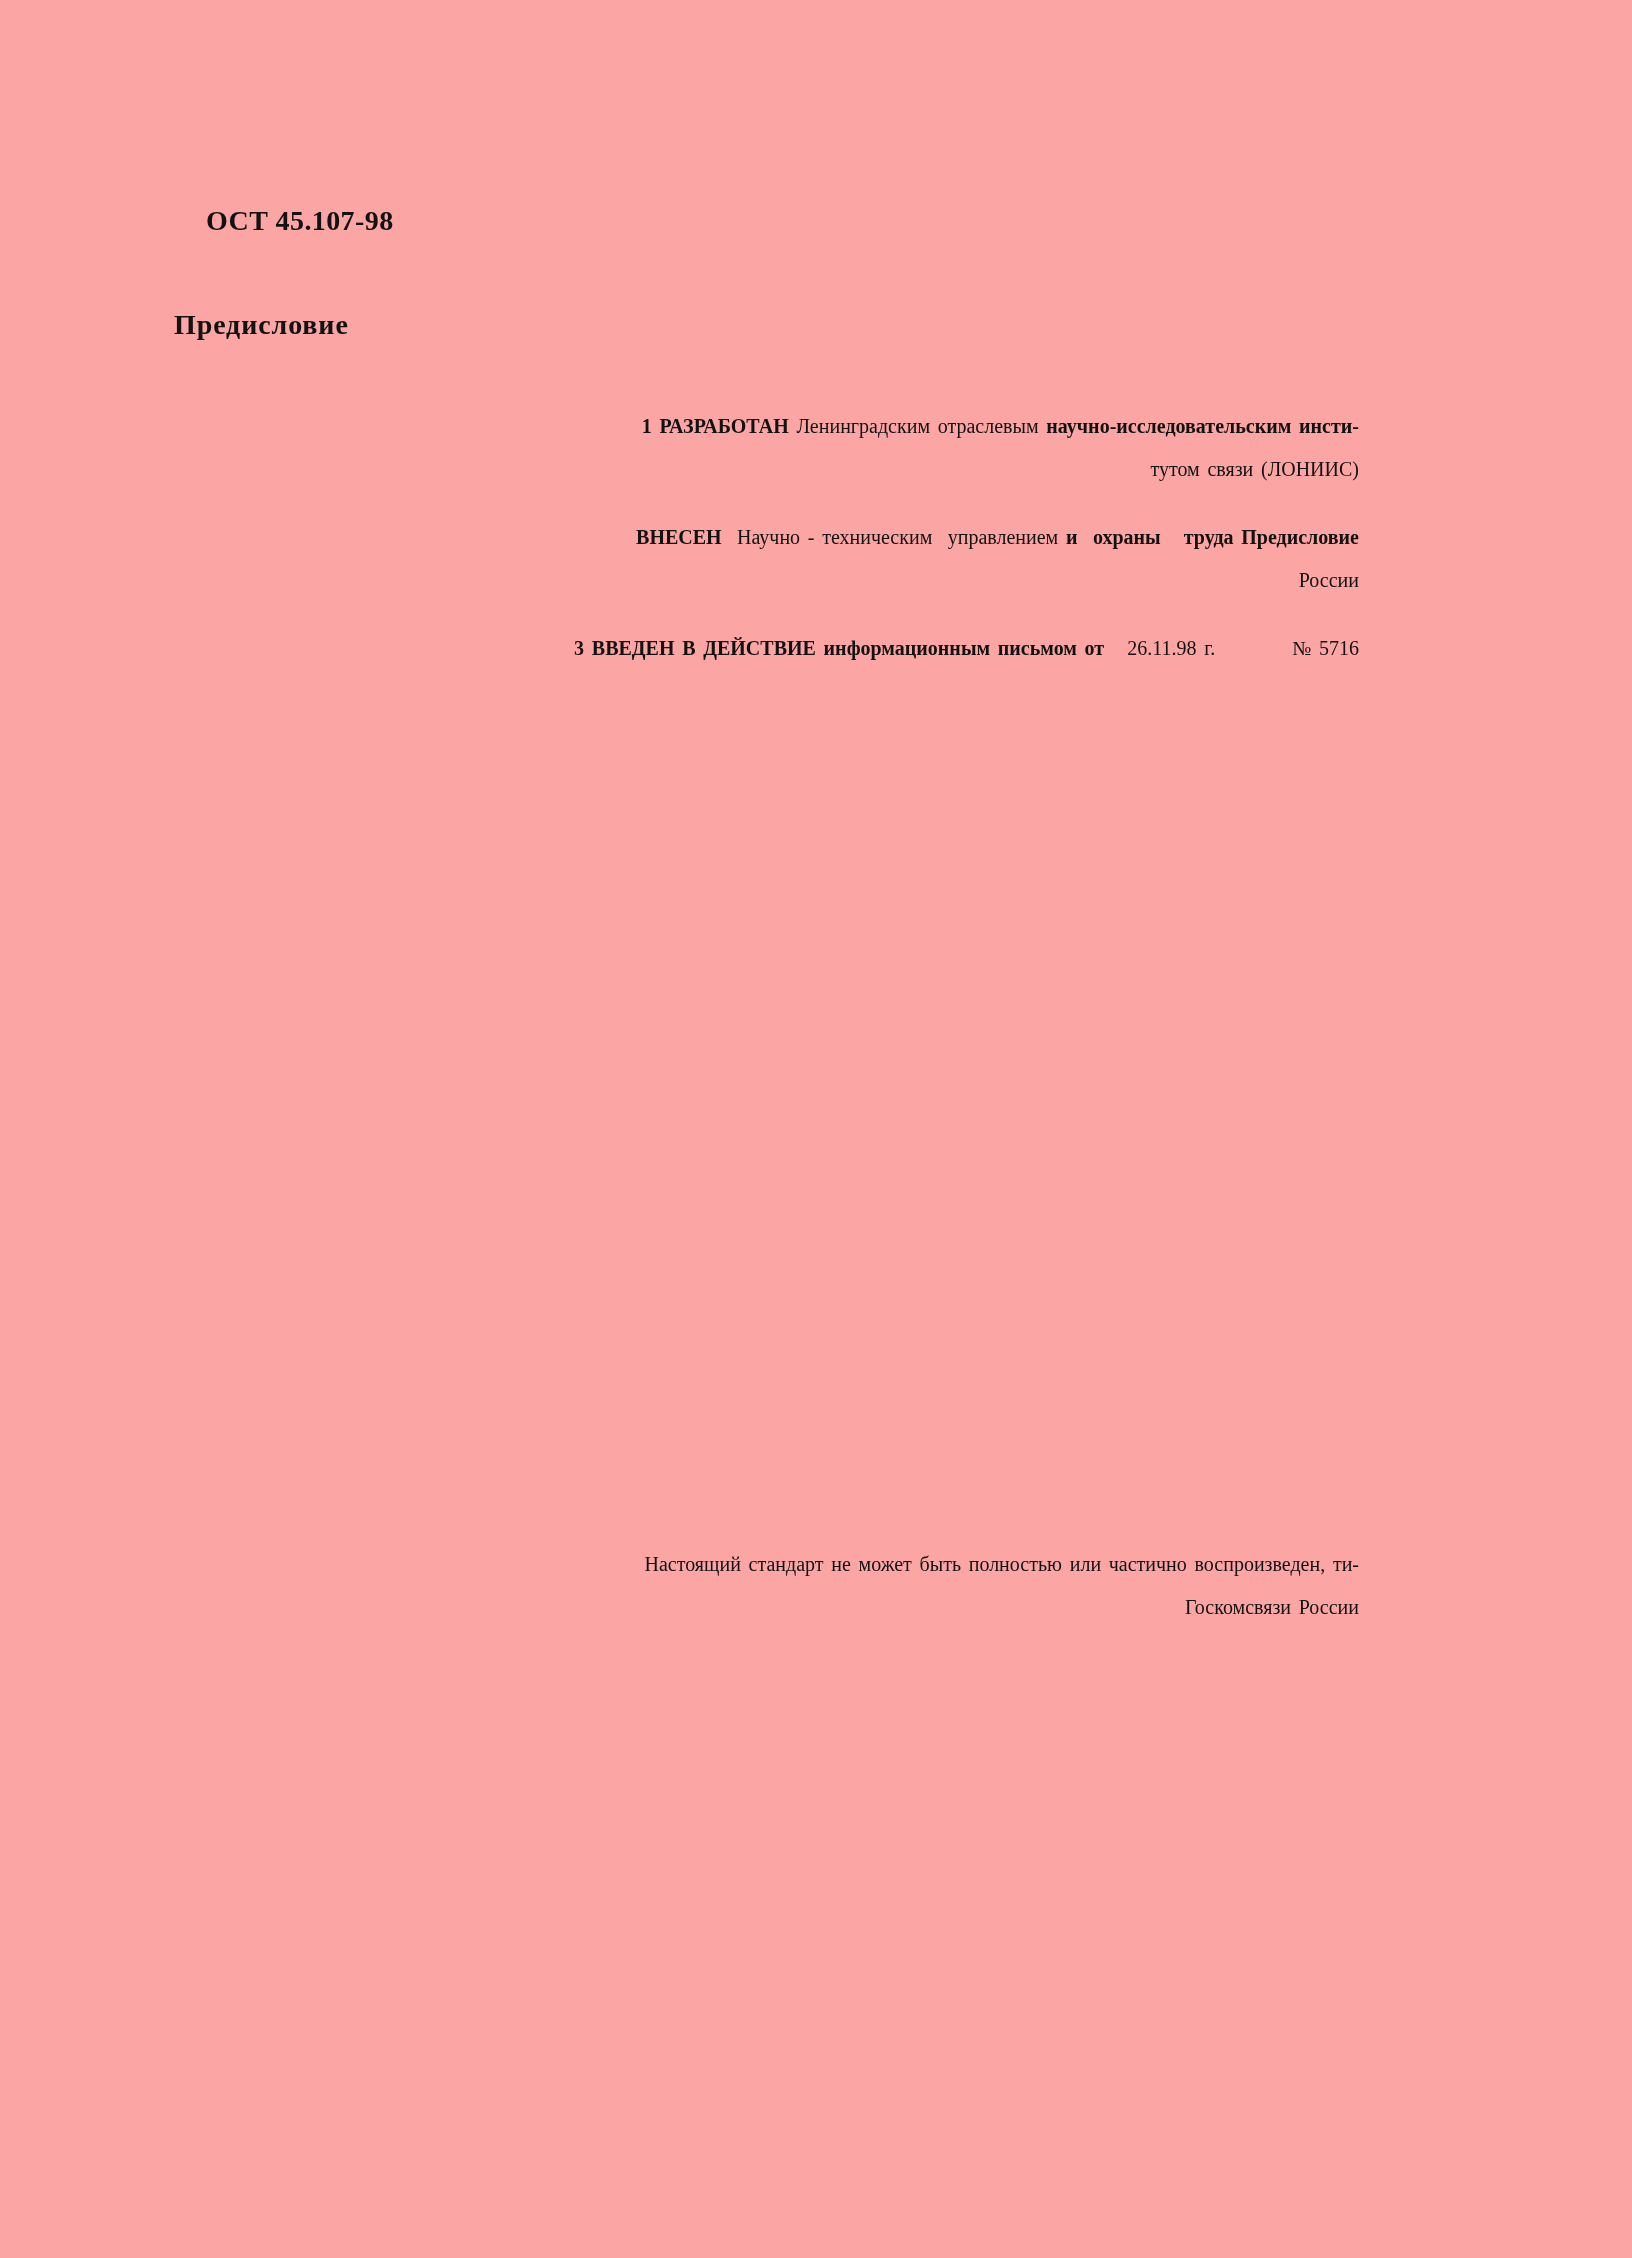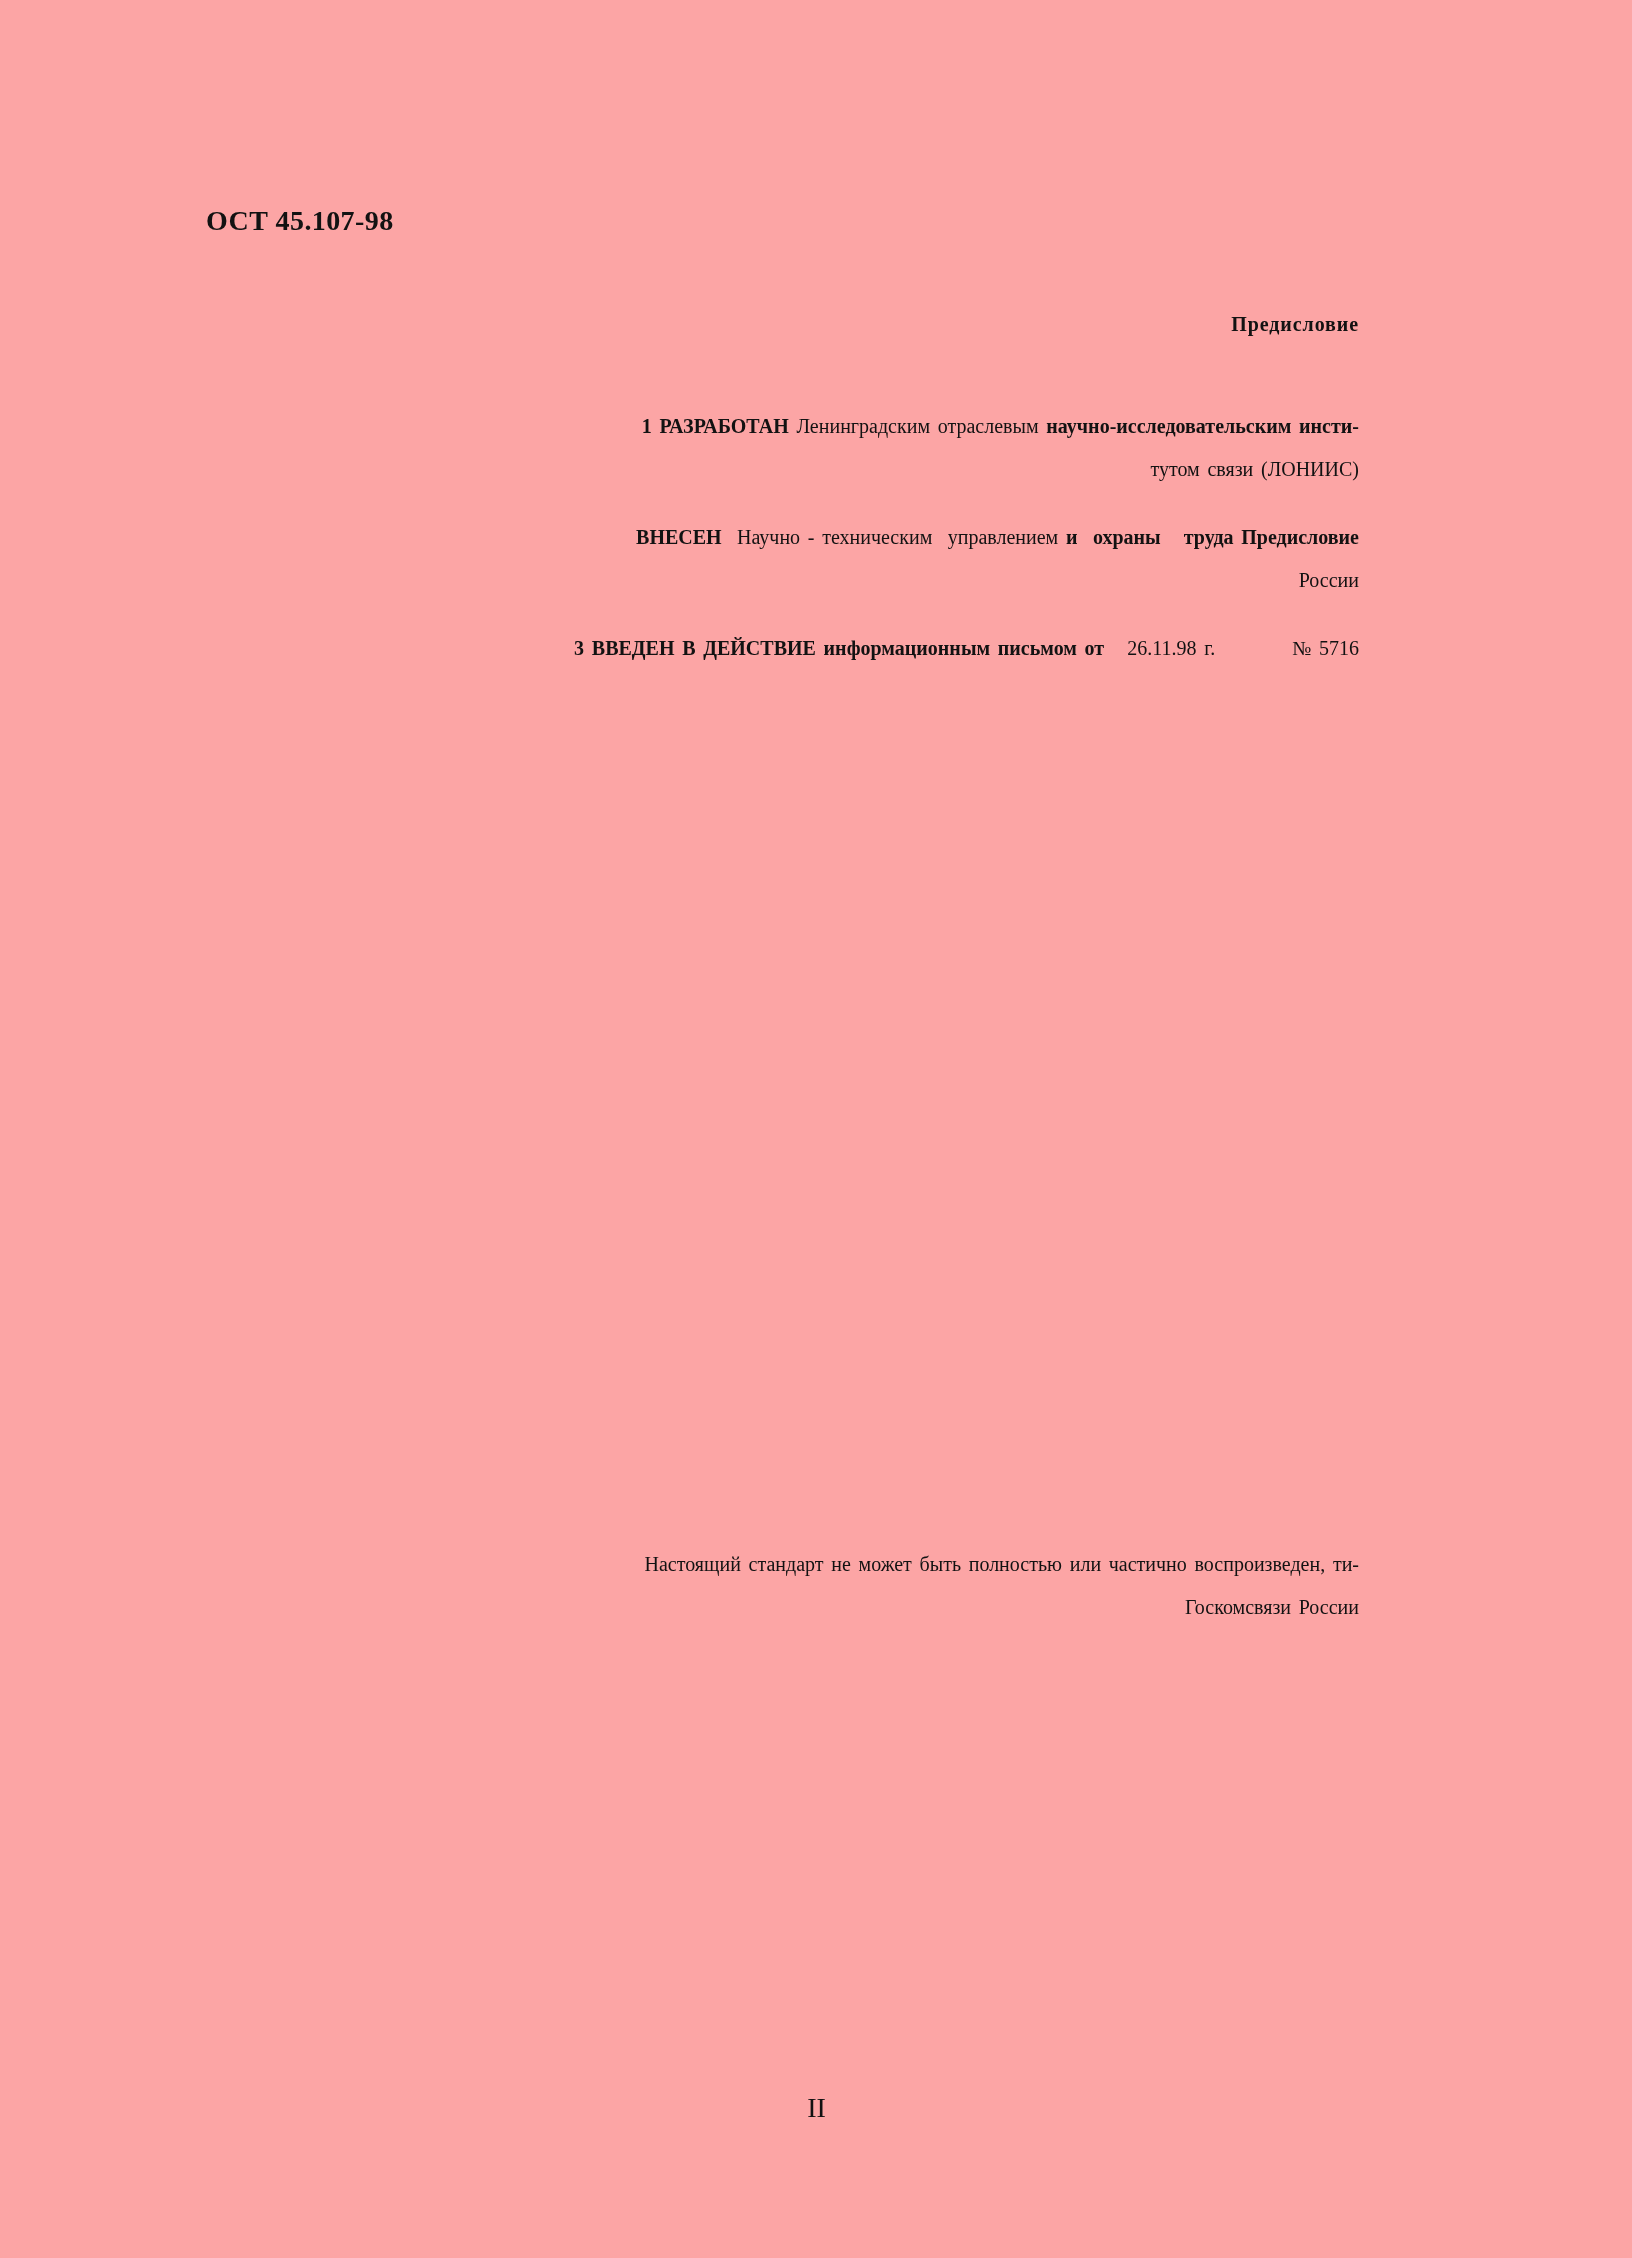--- a/index.html
+++ b/index.html
@@ -25,23 +25,23 @@
   .std-number {
     margin-top: 203px;
     margin-left: 32px;
     font-weight: bold;
     font-size: 28px;
     line-height: 36px;
     letter-spacing: 0.4px;
   }
   .title {
     margin-top: 64px;
-    text-align: right;
+    text-align: left;
     font-weight: bold;
-    font-size: 20px;
+    font-size: 28px;
     line-height: 43px;
     letter-spacing: 0.9px;
   }
   .items {
     margin-top: 59px;
   }
   .para {
     margin-bottom: 25px;
   }
   .line {
@@ -88,15 +88,14 @@
         </div>
         <div class="para">
           <div class="line indent"><span class="b">3 ВВЕДЕН В ДЕЙСТВИЕ </span><span class="b">информационным письмом от</span><span>   26.11.98 г.</span><span>          № 5716</span></div>
         </div>
       </div>
     <div class="note">
         <div class="line indent"><span>Настоящий стандарт не может быть полностью или частично воспроизведен, ти-</span></div>
         <div class="line"><span>Госкомсвязи России</span></div>
       </div>
   </div>
-  <div class="page-number">II</div>
 </div>
 
 
 </body></html>

